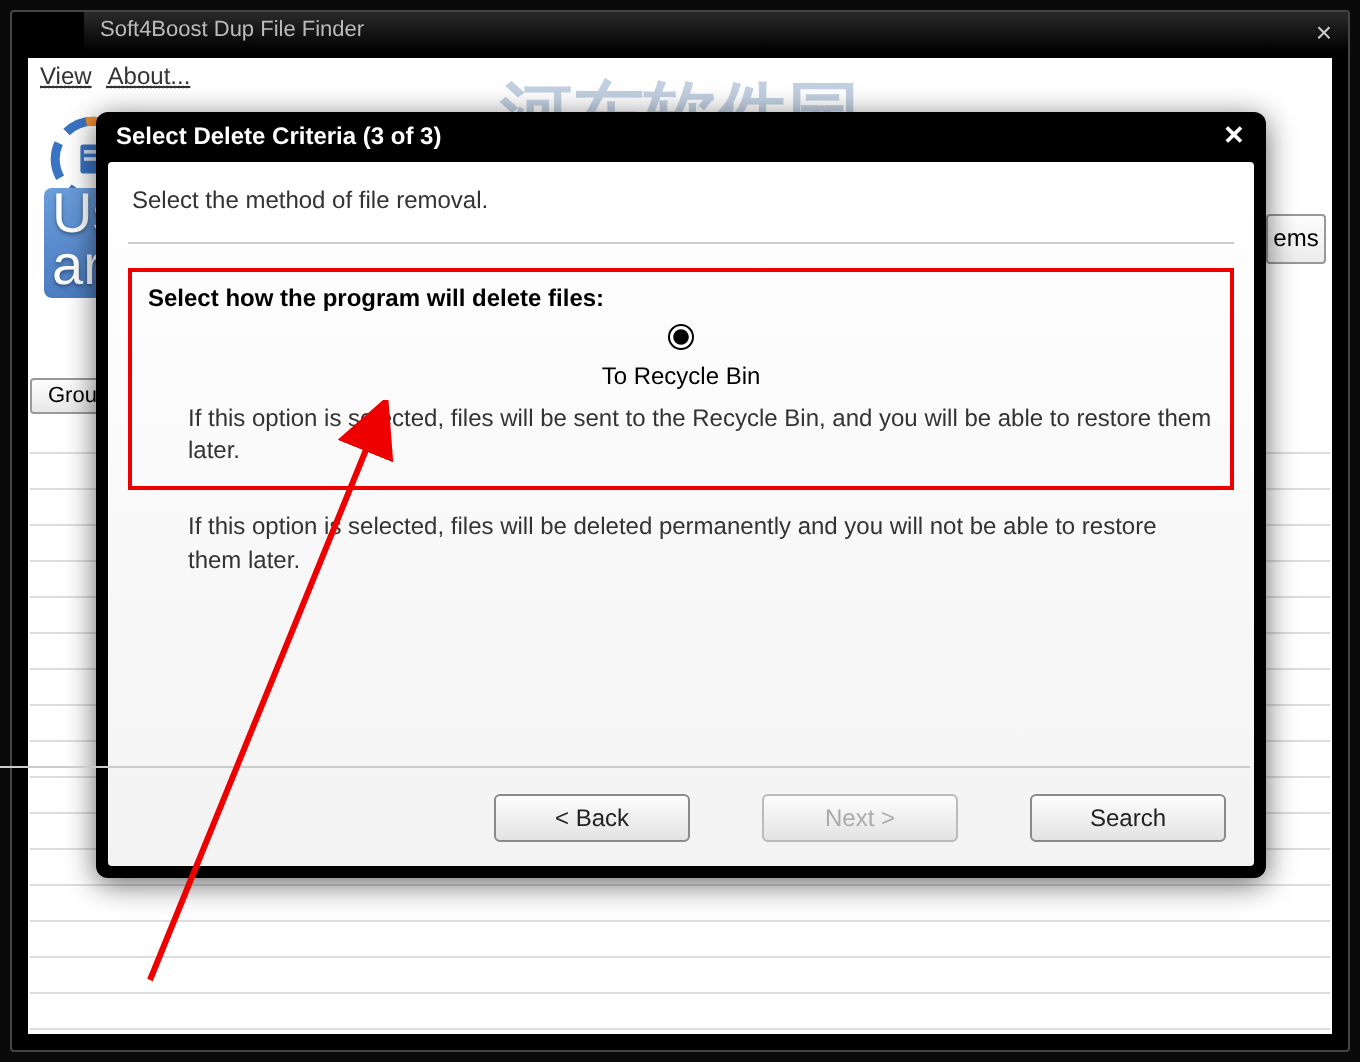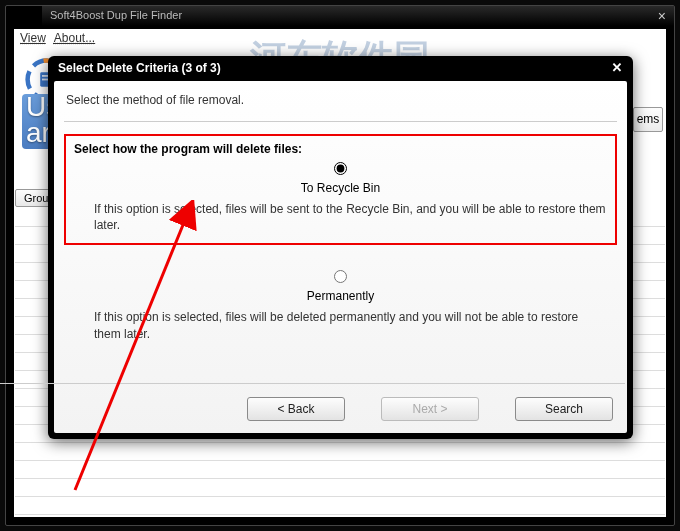--- a/index.html
+++ b/index.html
@@ -173,21 +173,21 @@
     }
     .dialog-hr {
       border: none;
       border-top: 1px solid #ccc;
       margin: 10px 0 12px;
     }
 
     .highlight-box {
       border: 2px solid #e00;
       padding: 6px 8px 8px;
-      margin-bottom: 25px;
+      margin-bottom: 10px;
     }
     .section-head {
       font-size: 12px;
       font-weight: bold;
       margin-bottom: 6px;
     }
     .radio-row {
       display: flex;
       align-items: center;
       gap: 6px;
@@ -313,24 +313,20 @@
     <div class="highlight-box">
       <div class="section-head">Select how the program will delete files:</div>
       <label class="radio-row">
         <input type="radio" name="del" checked="" style="">
         <span>To Recycle Bin</span>
       </label>
       <div class="option-desc">If this option is selected, files will be sent to the Recycle Bin, and you will be able to restore them later.</div>
     </div>
 
     <div class="second-option">
-      <label class="radio-row">
-        <input type="radio" name="del" style="">
-        <span>Permanently</span>
-      </label>
       <div class="option-desc">If this option is selected, files will be deleted permanently and you will not be able to restore them later.</div>
     </div>
 
     <div class="btn-bar">
       <hr class="sep-top">
       <div class="dlg-btn">&lt; Back</div>
       <div class="dlg-btn disabled">Next &gt;</div>
       <div class="dlg-btn">Search</div>
     </div>
   </div>

